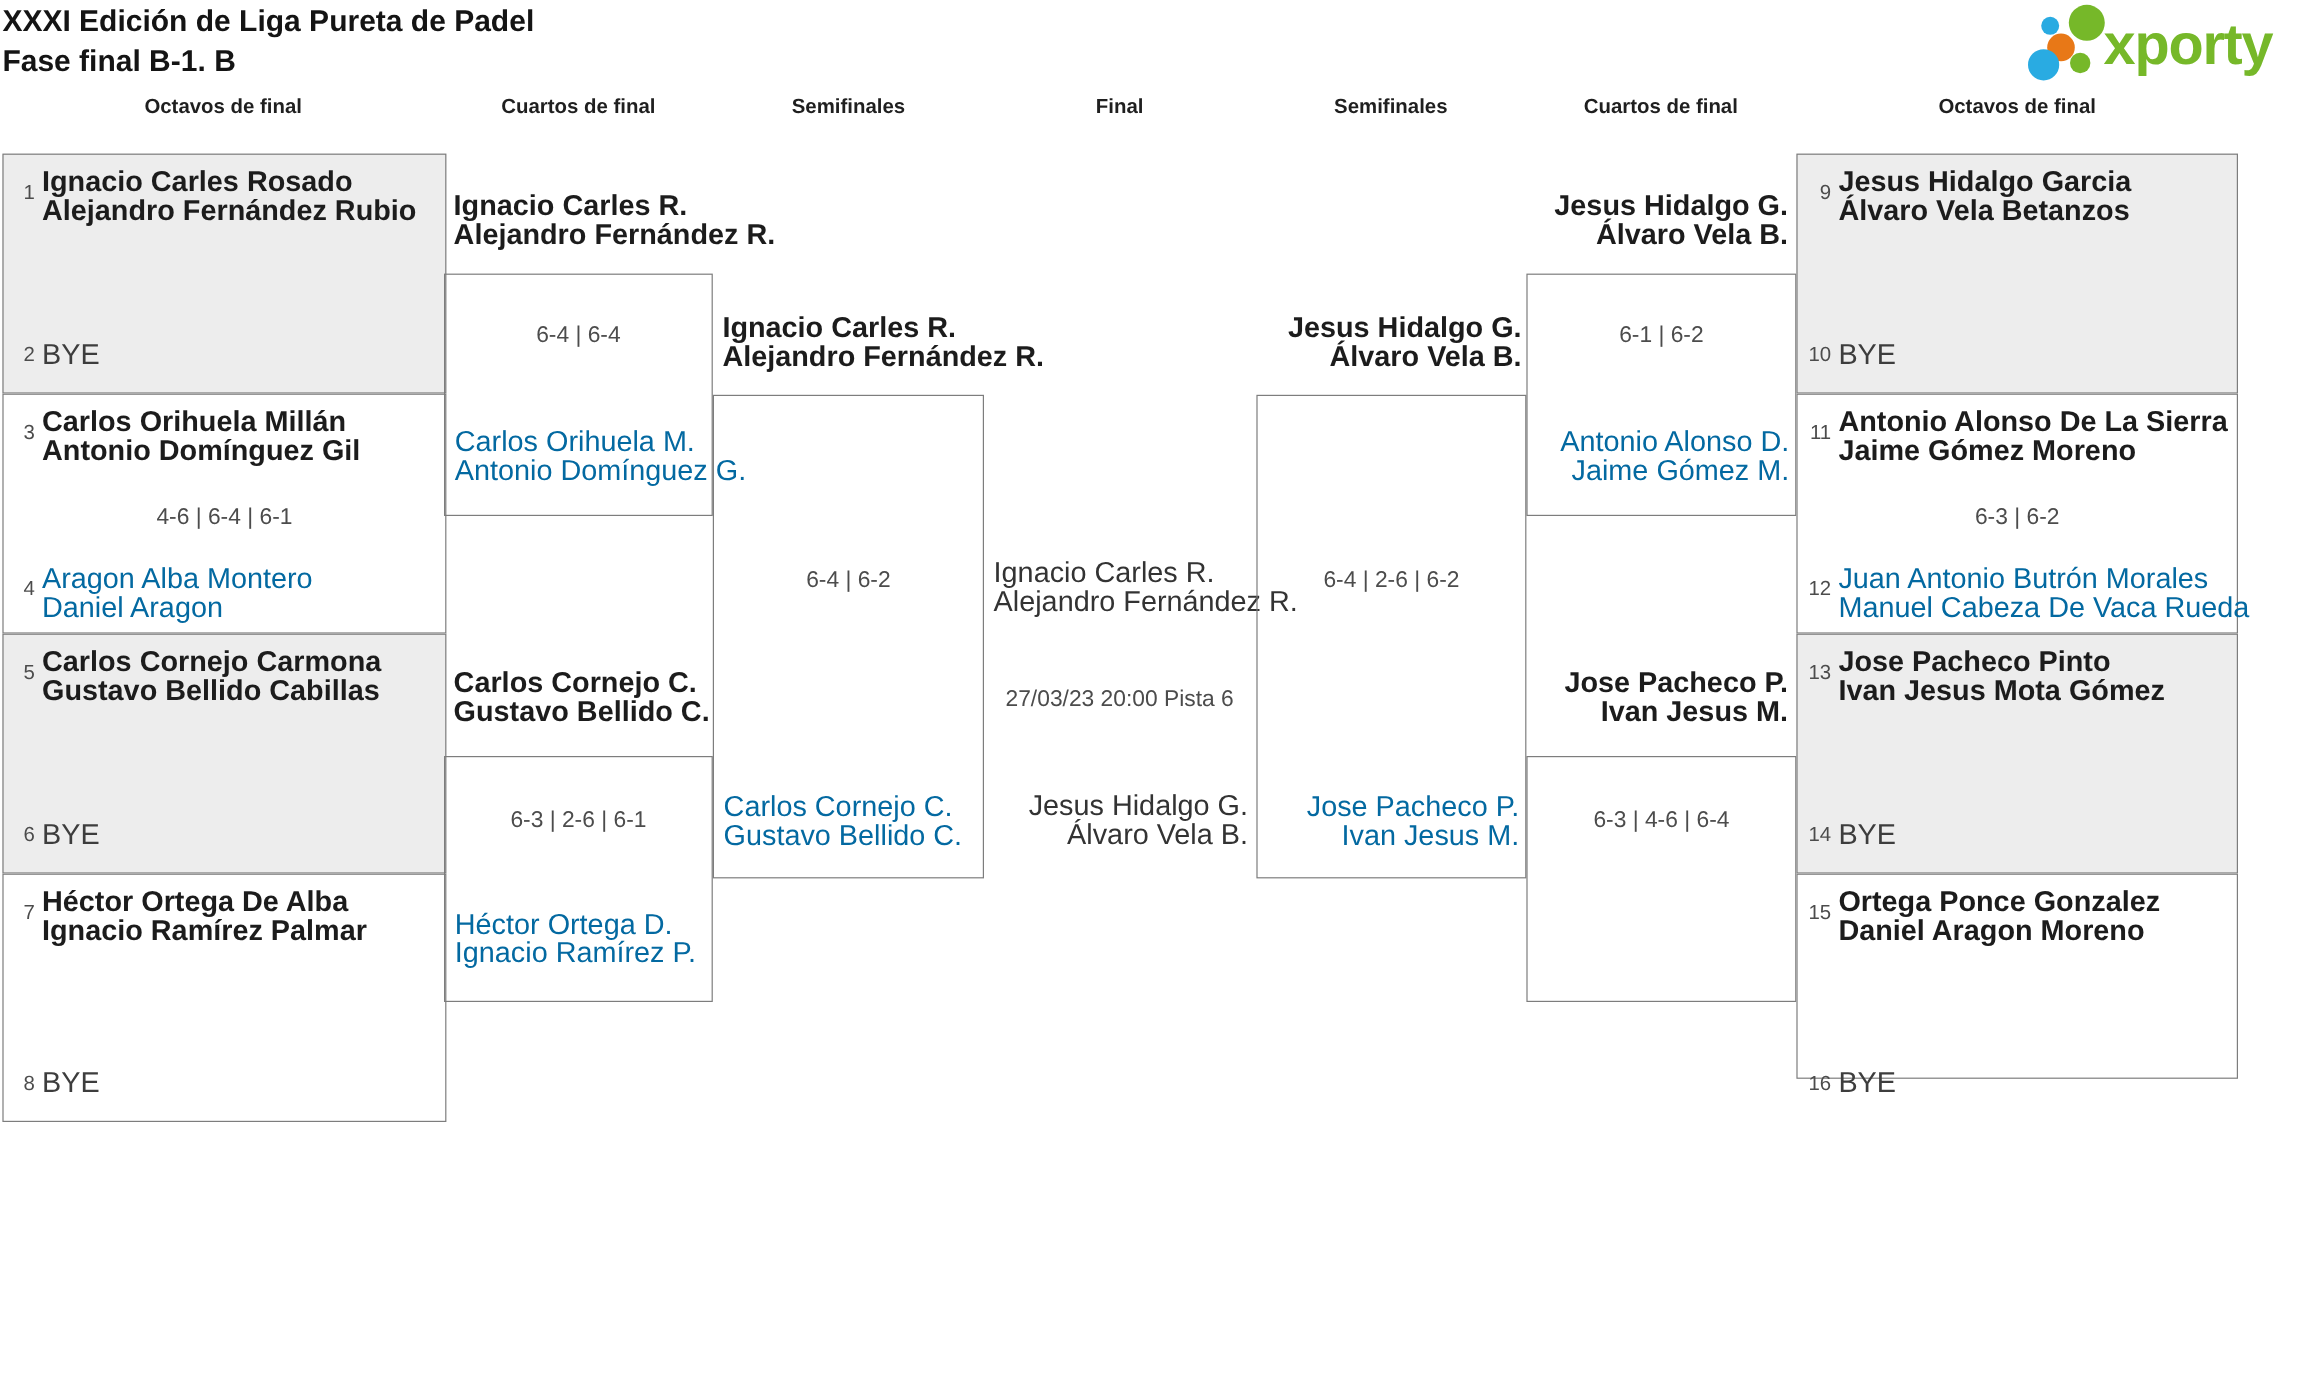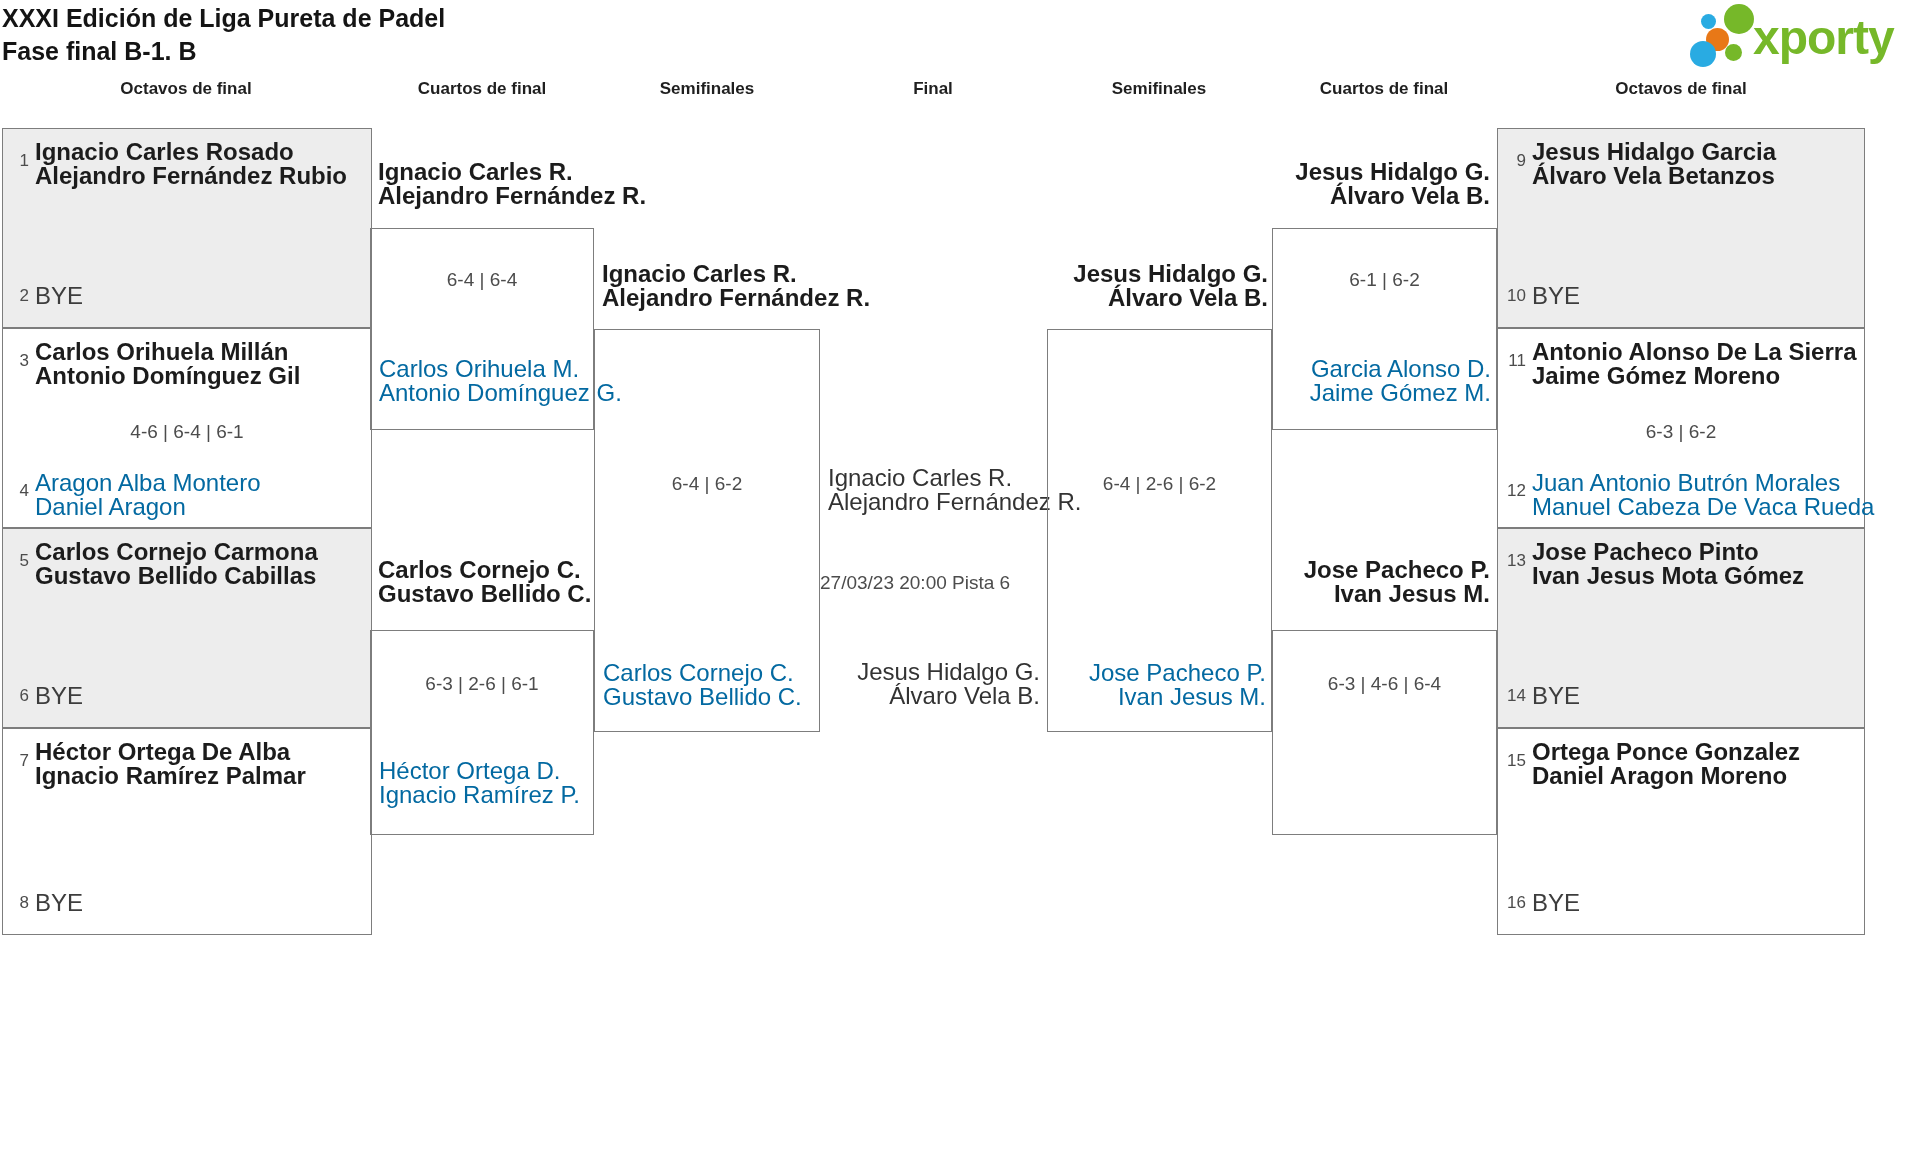--- a/index.html
+++ b/index.html
@@ -17,21 +17,21 @@
   .rect{position:absolute;border:1px solid #7d7d7d;box-sizing:border-box;background:transparent;}
   .seed{position:absolute;left:4px;width:22px;text-align:right;font-size:17px;color:#4c4c4c;}
   .rbox .seed{left:2px;width:26px;}
   .names{position:absolute;font-size:24px;line-height:24px;white-space:nowrap;}
   .names.bold{font-weight:700;color:#1c1c1c;}
   .names.muted{font-weight:400;color:#0369a1;}
   .names.plain{font-weight:400;color:#3d3d3d;}
   .names.openteam{font-weight:400;color:#333333;}
   .names.alignright{text-align:right;}
   .score{position:absolute;left:0;right:0;text-align:center;font-size:19px;color:#4c4c4c;white-space:nowrap;}
-  .schedule{position:absolute;font-size:19px;color:#4c4c4c;white-space:nowrap;}
+  .schedule{position:absolute;text-align:center;font-size:19px;color:#4c4c4c;white-space:nowrap;}
   .dot{position:absolute;border-radius:50%;}
   .logo-text{position:absolute;font-size:48px;font-weight:800;letter-spacing:-1px;color:#76b829;line-height:52px;}
 </style>
 </head>
 <body>
 
 <div class="abs page-title">
   <div>XXXI Edición de Liga Pureta de Padel</div>
   <div>Fase final B-1. B</div>
 </div>
@@ -155,21 +155,21 @@
   </div>
 </div>
 
 <div class="abs names bold alignright" style="left:1272px;top:160px;width:218px">
   <div>Jesus Hidalgo G.</div>
   <div>Álvaro Vela B.</div>
 </div>
 <div class="rect" style="left:1272px;top:228px;width:225px;height:202px;">
   <div class="score" style="top:40px">6-1 | 6-2</div>
   <div class="names muted alignright" style="left:0px;top:128px;width:218px">
-    <div>Garcia Alonso D.</div>
+    <div>Antonio Alonso D.</div>
     <div>Jaime Gómez M.</div>
   </div>
 </div>
 
 <div class="abs names bold alignright" style="left:1272px;top:558px;width:218px">
   <div>Jose Pacheco P.</div>
   <div>Ivan Jesus M.</div>
 </div>
 <div class="rect" style="left:1272px;top:630px;width:225px;height:205px;">
   <div class="score" style="top:42px">6-3 | 4-6 | 6-4</div>
@@ -202,21 +202,21 @@
 <div class="box rbox shaded" style="left:1497px;top:528px;height:200px;">
   <span class="seed" style="top:22px">13</span>
   <div class="names bold" style="left:34px;top:11px">
     <div>Jose Pacheco Pinto</div>
     <div>Ivan Jesus Mota Gómez</div>
   </div>
   <span class="seed" style="top:157px">14</span>
   <div class="names plain" style="left:34px;top:155px">BYE</div>
 </div>
 
-<div class="box rbox" style="left:1497px;top:728px;height:207px;">
+<div class="box rbox" style="left:1497px;top:728px;height:171px;">
   <span class="seed" style="top:22px">15</span>
   <div class="names bold" style="left:34px;top:11px">
     <div>Ortega Ponce Gonzalez</div>
     <div>Daniel Aragon Moreno</div>
   </div>
   <span class="seed" style="top:164px">16</span>
   <div class="names plain" style="left:34px;top:162px">BYE</div>
 </div>
 
 </body></html>

